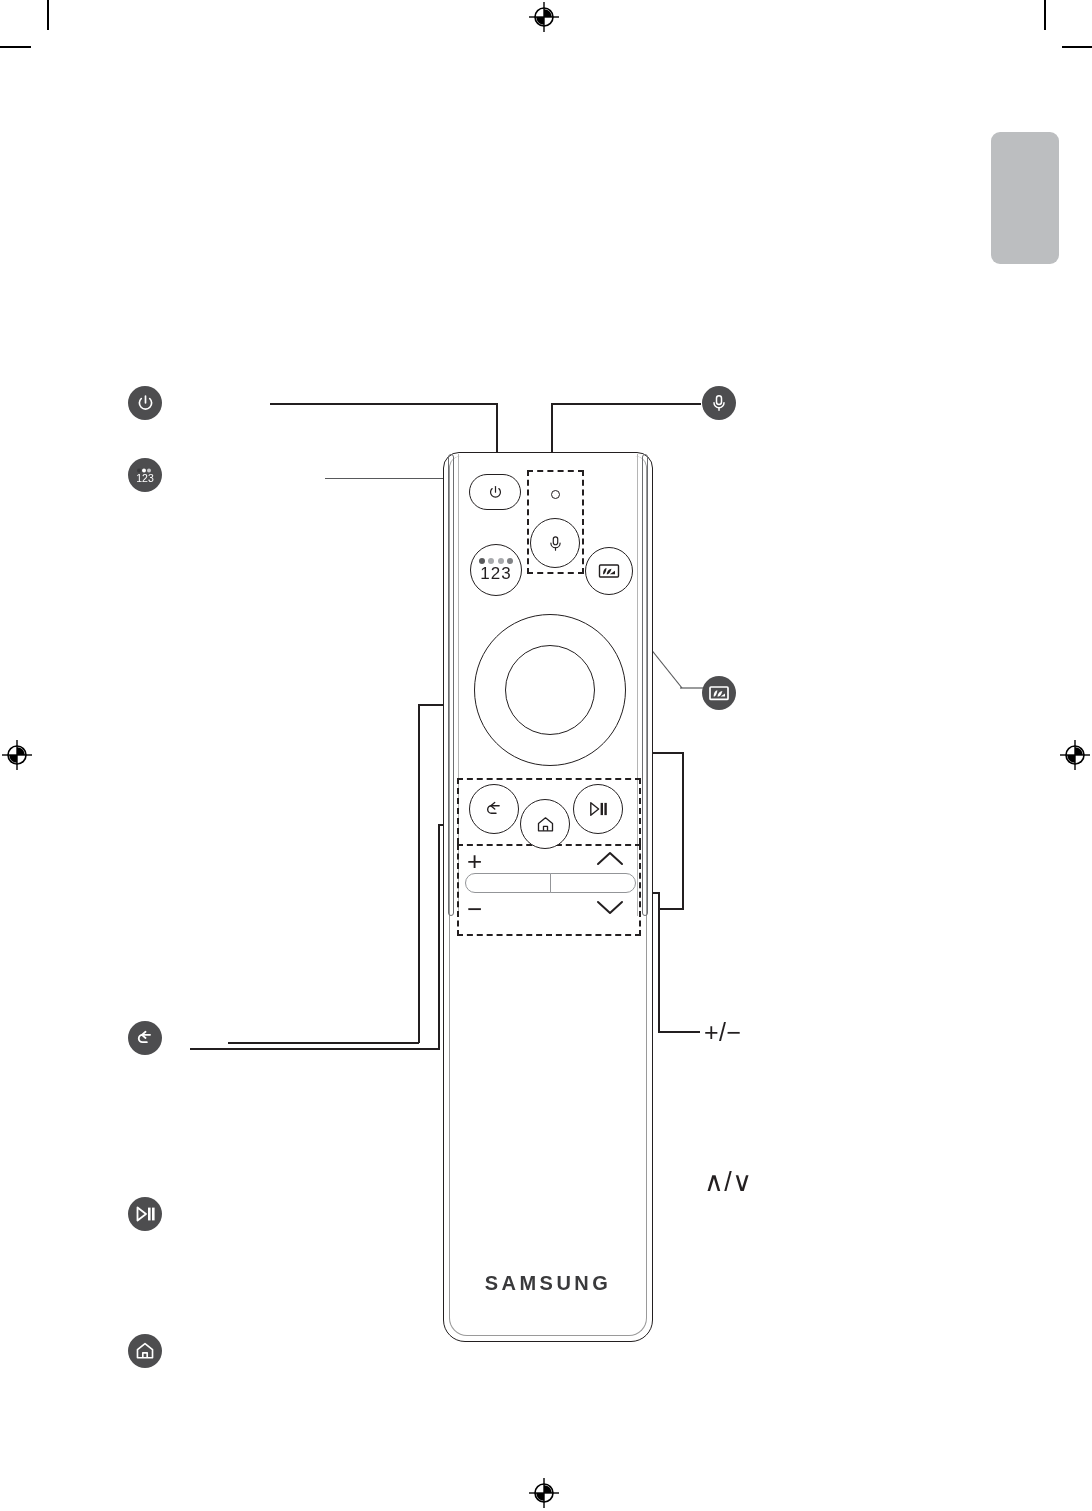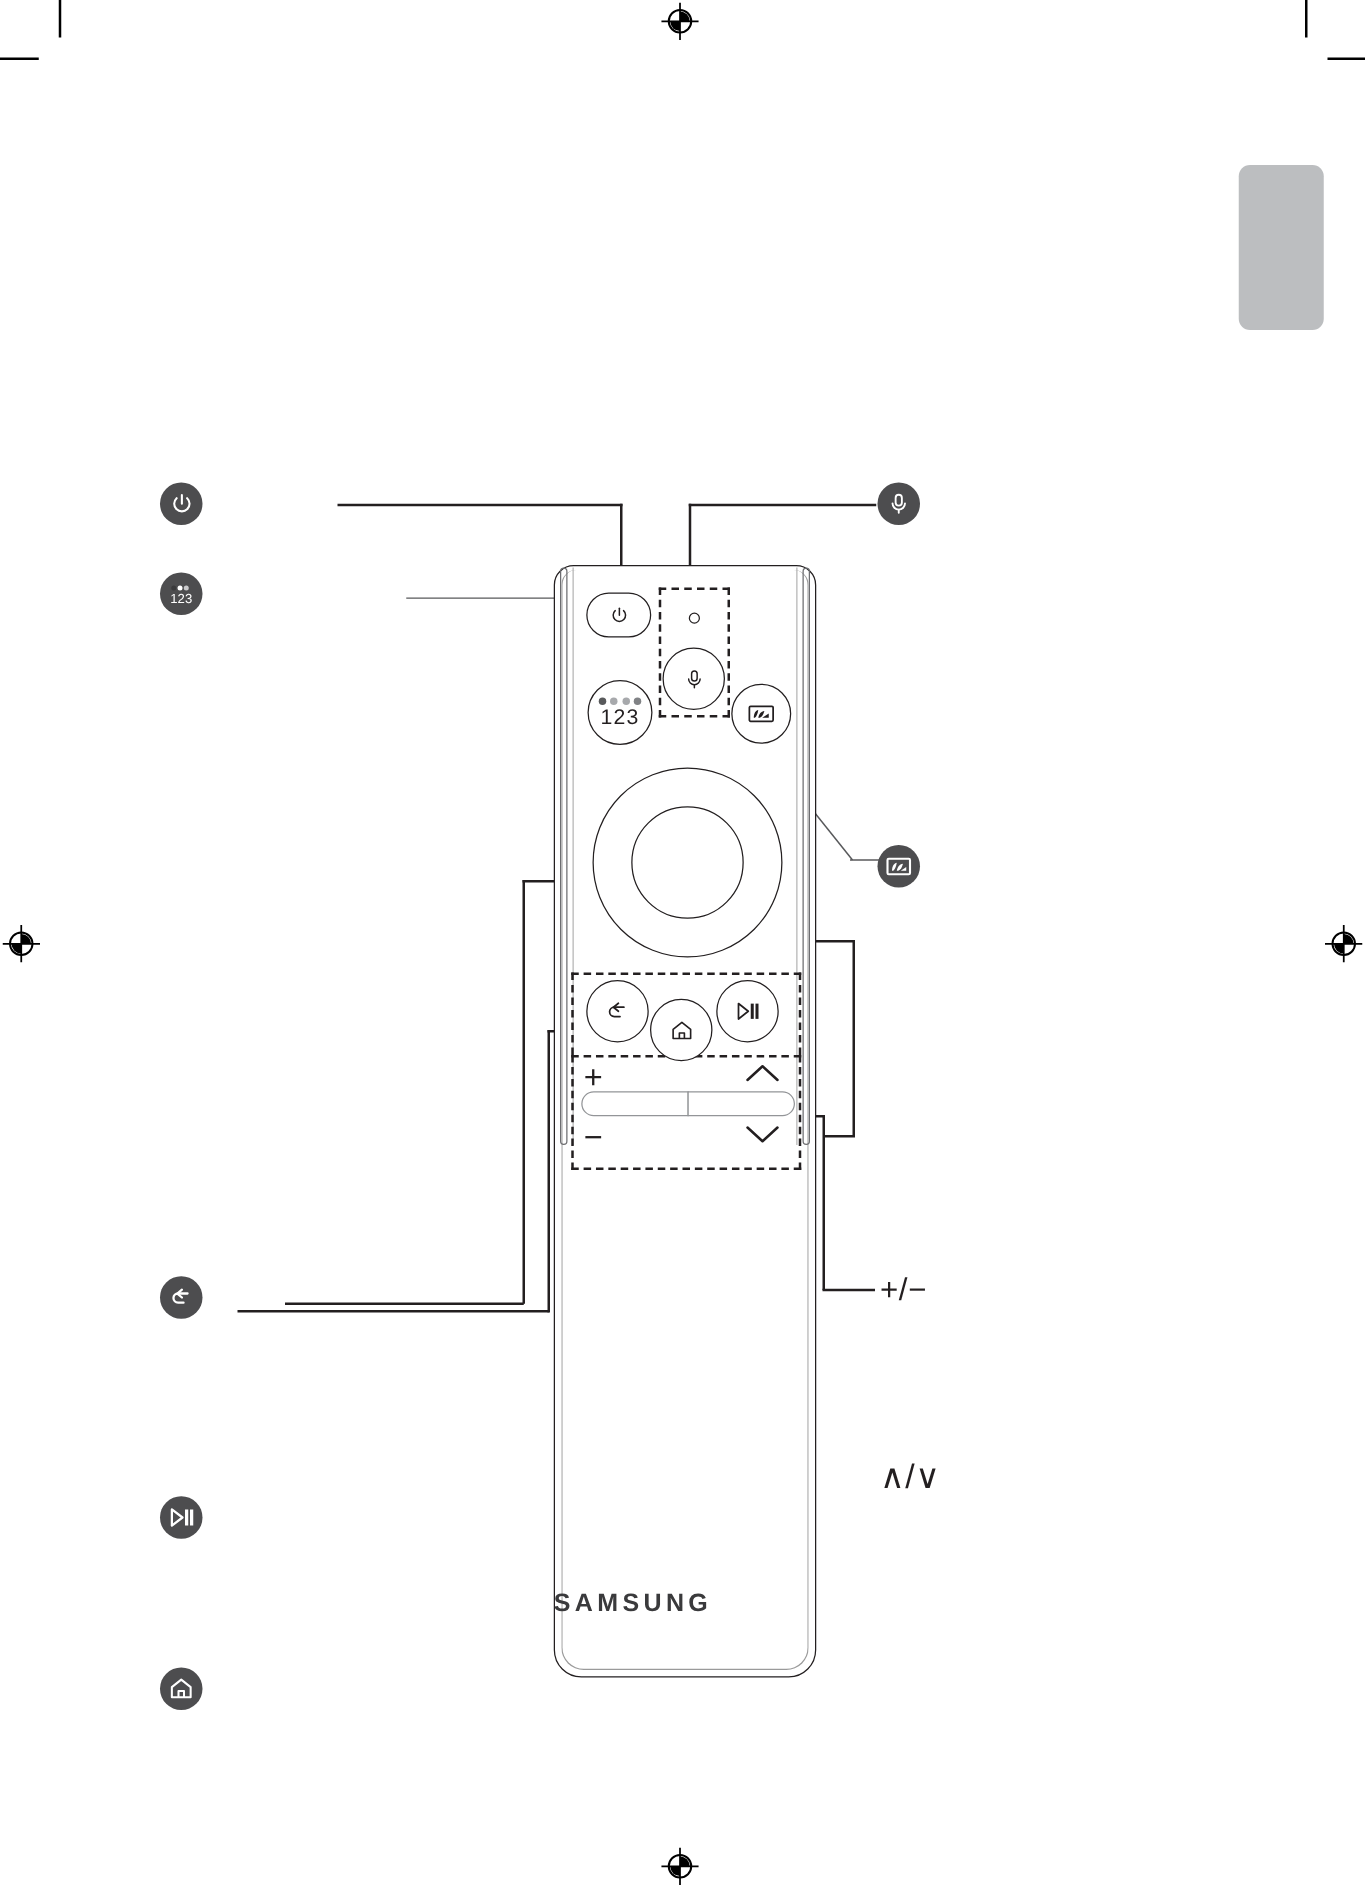--- a/index.html
+++ b/index.html
@@ -81,21 +81,21 @@
   .home{left:77px;top:347px;width:50px;height:50px;}
   .playp{left:130px;top:332px;width:50px;height:50px;}
   .rocker{position:absolute;height:20px;border:1.4px solid #939598;border-radius:10px;
           box-sizing:border-box;background:#fff;}
   .rock-l{left:22px;top:421px;width:86px;border-radius:10px 0 0 10px;border-right:.7px solid #939598;}
   .rock-r{left:107px;top:421px;width:86px;border-radius:0 10px 10px 0;}
   .glyph{position:absolute;color:#231f20;}
   .plus{left:24px;top:396px;font-size:26px;line-height:1;}
   .minus{left:24px;top:444px;font-size:26px;line-height:1;}
   .chev{position:absolute;}
-  .samsung{position:absolute;left:0;right:0;top:820px;
+  .samsung{position:absolute;left:0;right:0;top:820px;text-align:center;
            font-size:20px;font-weight:bold;letter-spacing:3.5px;color:#3a3a3c;
            font-family:"Liberation Sans","DejaVu Sans",sans-serif;}
 </style>
 </head>
 <body>
 
 <div class="cmark" style="left:47px;top:0;width:2px;height:30px;"></div>
 <div class="cmark" style="left:0;top:46px;width:31px;height:2px;"></div>
 <div class="cmark" style="left:1044px;top:0;width:2px;height:30px;"></div>
 <div class="cmark" style="left:1062px;top:46px;width:30px;height:2px;"></div>

